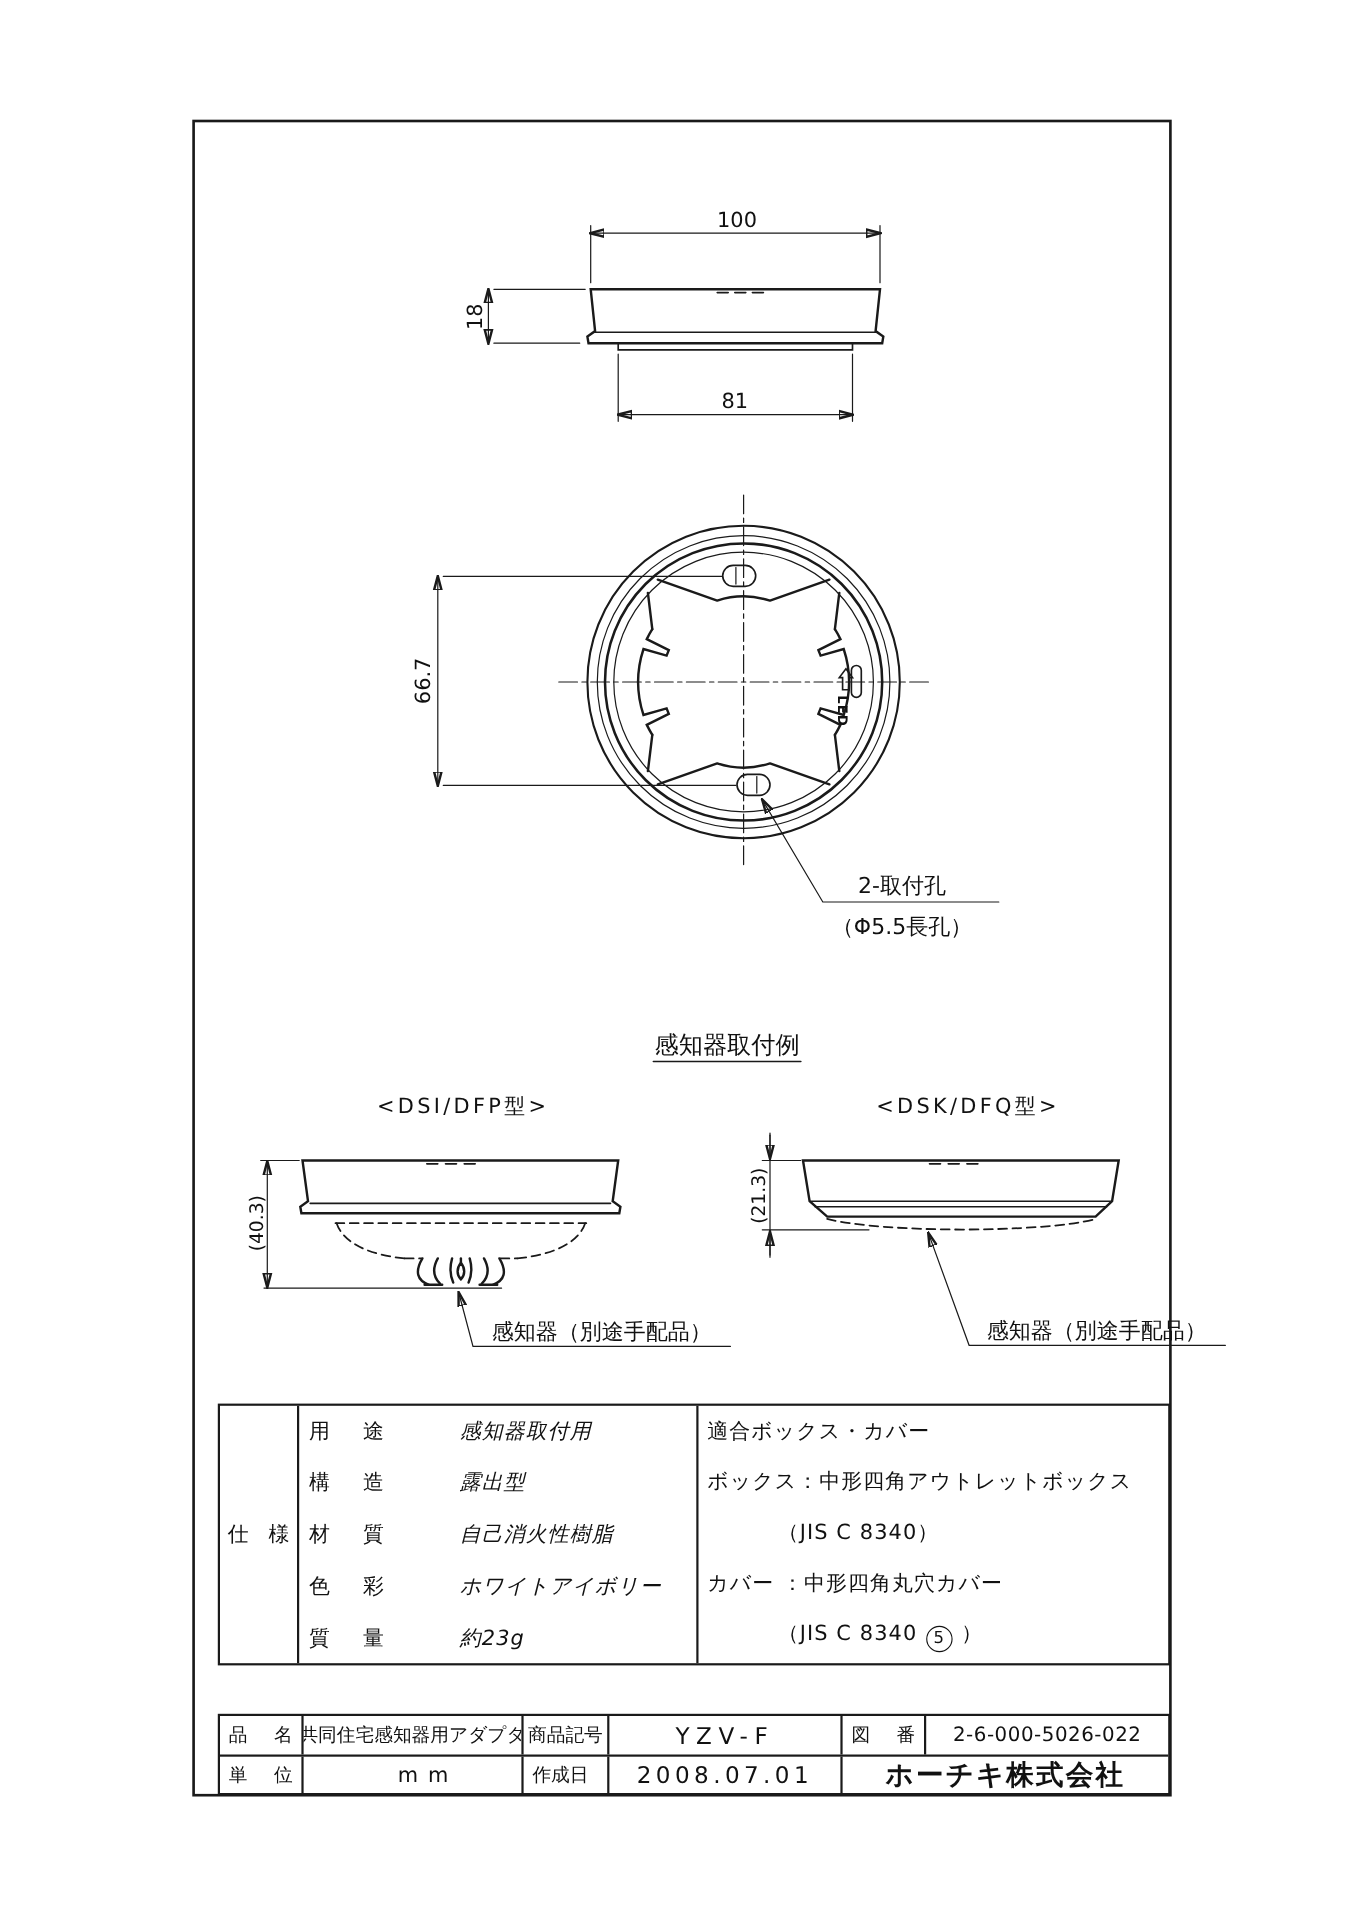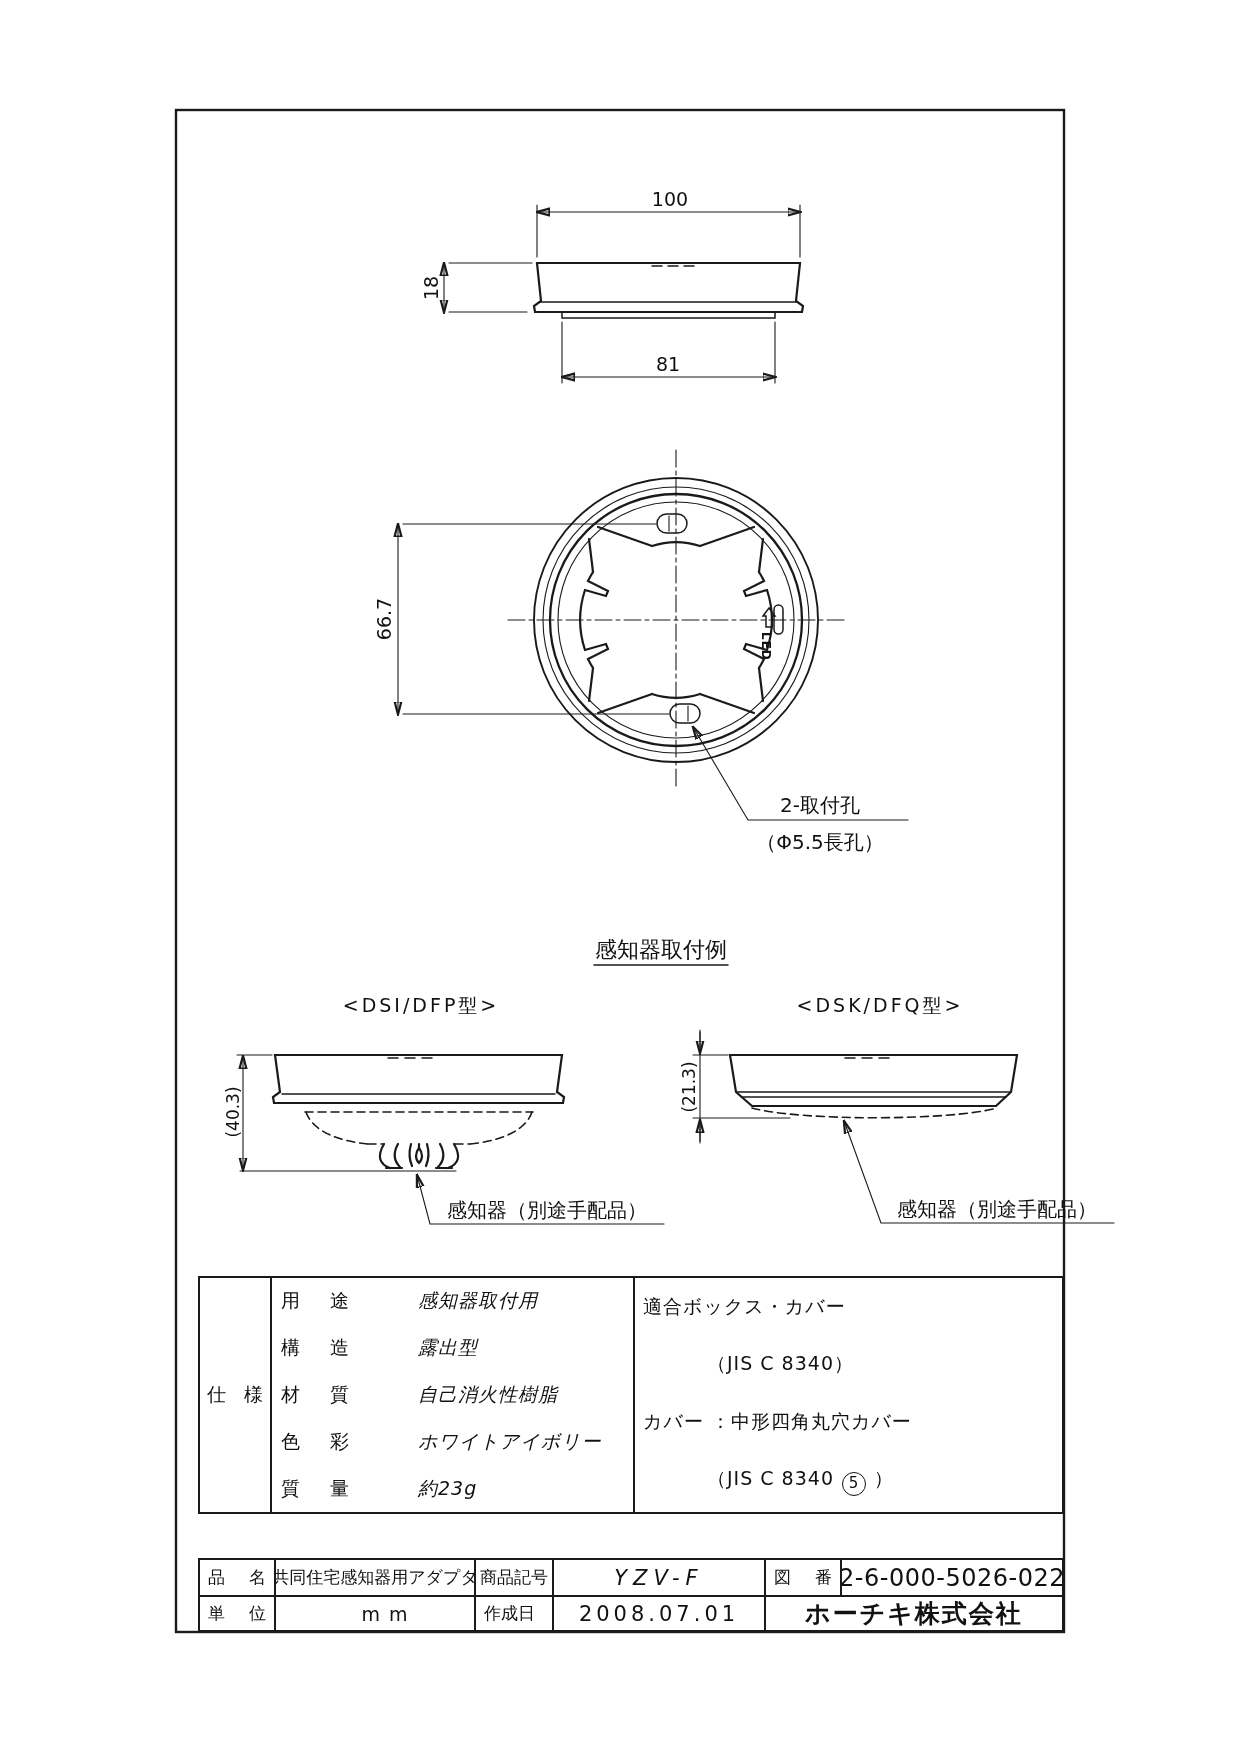--- a/index.html
+++ b/index.html
@@ -28,22 +28,22 @@
   #spec .rline.ind{padding-left:72px;}
   .circ5{display:inline-block;width:22px;height:22px;border:1.5px solid #111;border-radius:50%;text-align:center;line-height:21px;font-size:15px;margin:0 8px;vertical-align:-3px;}
   
   #tblock{left:198px;top:1558px;width:866px;height:74px;display:flex;flex-direction:column;}
   #tblock .trow{display:grid;height:35px;align-items:stretch;}
   #tblock .r1{grid-template-columns:76px 200px 78px 212px 76px 1fr;border-bottom:2px solid #1a1a1a;}
   #tblock .r2{grid-template-columns:76px 200px 78px 212px 1fr;flex:1;}
   #tblock .cell{border-right:2px solid #1a1a1a;display:flex;align-items:center;justify-content:center;font-size:17px;white-space:nowrap;overflow:hidden;}
   #tblock .cell.last{border-right:none;}
   #tblock .lab{justify-content:space-between;padding:0 8px;}
-  #tblock .big{font-size:21px;letter-spacing:6px;font-style:italic;}
-  #tblock .num{font-size:24px;letter-spacing:0.5px;}
+  #tblock .big{font-size:21px;letter-spacing:6px;}
+  #tblock .num{font-size:18px;letter-spacing:0.5px;}
   #tblock .mmv{font-size:19px;letter-spacing:9px;margin-left:28px;}
   #tblock .datev{font-size:21px;letter-spacing:4px;}
   #tblock .logo{font-size:25px;font-weight:bold;letter-spacing:2px;}
 </style>
 </head>
 <body>
 
 <svg id="draw-svg" width="1240" height="1755" viewBox="0 0 1240 1755">
   <defs>
     <marker id="arr" markerWidth="14" markerHeight="10" refX="12.5" refY="5" orient="auto-start-reverse" markerUnits="userSpaceOnUse">
@@ -183,20 +183,21 @@
         <span class="v">ホワイトアイボリー</span>
     </div>
     <div class="row">
       <span class="k1">質</span>
         <span class="k2">量</span>
         <span class="v">約23g</span>
     </div>
   </div>
   <div class="rgt">
     <div class="rline">適合ボックス・カバー</div>
+    <div class="rline">ボックス：中形四角アウトレットボックス</div>
     <div class="rline ind">（JIS C 8340）</div>
     <div class="rline">カバー ：中形四角丸穴カバー</div>
     <div class="rline ind">
       <span>（JIS C 8340</span><span class="circ5">5</span><span>）</span>
     </div>
   </div>
 </div>
 
 <div id="tblock" class="box">
   <div class="trow r1">

